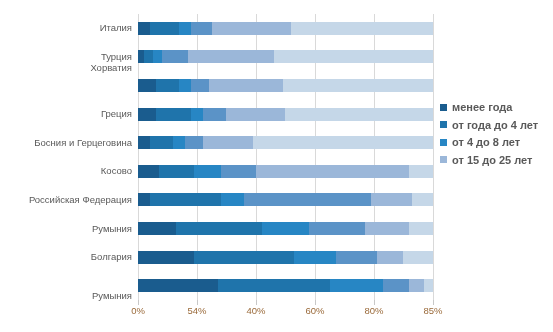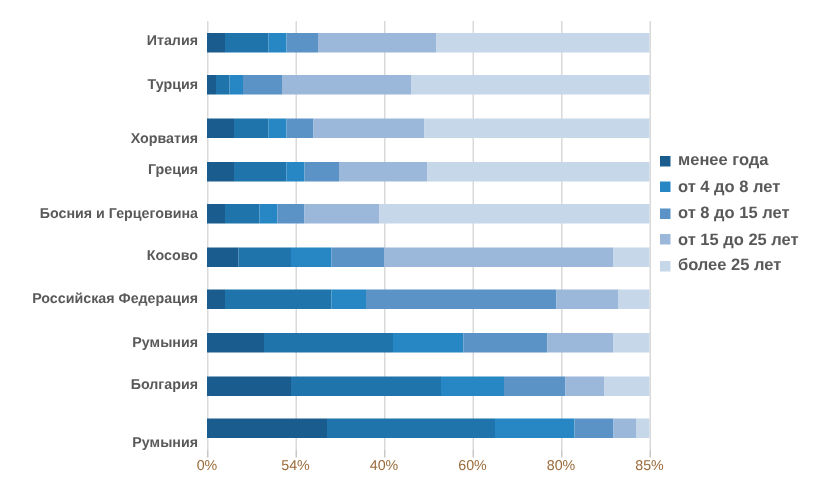--- a/index.html
+++ b/index.html
@@ -25,21 +25,21 @@
 
   
   .rows-layer{position:absolute;inset:0;}
   .bar-row{
     position:absolute;left:0;right:0;
     display:flex;
   }
   .seg{height:100%;}
 
   
-  .cat-labels{position:absolute;left:0;top:14px;width:132px;height:286px;font-weight:bold;}
+  .cat-labels{position:absolute;left:0;top:14px;width:132px;height:286px;}
   .cat-label{
     position:absolute;right:0;
     text-align:right;
     font-size:9.5px;
     color:#595959;
     white-space:nowrap;
     line-height:12px;
   }
 
   
@@ -80,21 +80,21 @@
   }
 </style>
 </head>
 <body>
 
 <div id="chart-root">
 
   <div class="cat-labels">
       <div class="cat-label" style="top: 8.3px;">Италия</div>
       <div class="cat-label" style="top: 36.9px;">Турция</div>
-      <div class="cat-label" style="top: 73px;">Хорватия</div>
+      <div class="cat-label" style="top: 48px;">Хорватия</div>
       <div class="cat-label" style="top: 94.1px;">Греция</div>
       <div class="cat-label" style="top: 122.7px;">Босния и Герцеговина</div>
       <div class="cat-label" style="top: 151.3px;">Косово</div>
       <div class="cat-label" style="top: 179.9px;">Российская Федерация</div>
       <div class="cat-label" style="top: 208.5px;">Румыния</div>
       <div class="cat-label" style="top: 237.1px;">Болгария</div>
       <div class="cat-label" style="top: 276px;">Румыния</div>
     </div>
 
   <div class="plot-area">
@@ -198,34 +198,30 @@
       <div class="x-label" style="left: 374px;">80%</div>
       <div class="x-label" style="left: 433px;">85%</div>
     </div>
 
   <div class="legend">
       <div class="legend-item">
         <span class="legend-swatch" style="background: rgb(26, 92, 142);"></span>
         <span class="legend-text">менее года</span>
       </div>
       <div class="legend-item">
+        <span class="legend-swatch" style="background: rgb(31, 116, 171);"></span>
+        <span class="legend-text">от года до 4 лет</span>
+      </div>
+      <div class="legend-item">
         <span class="legend-swatch" style="background: rgb(39, 134, 196);"></span>
         <span class="legend-text">от 4 до 8 лет</span>
       </div>
       <div class="legend-item">
-        <span class="legend-swatch" style="background: rgb(91, 147, 199);"></span>
-        <span class="legend-text">от 8 до 15 лет</span>
-      </div>
-      <div class="legend-item">
         <span class="legend-swatch" style="background: rgb(155, 183, 217);"></span>
         <span class="legend-text">от 15 до 25 лет</span>
-      </div>
-      <div class="legend-item">
-        <span class="legend-swatch" style="background: rgb(197, 215, 232);"></span>
-        <span class="legend-text">более 25 лет</span>
       </div>
     </div>
 
 <div class="tick-mark" style="left: 138px; top: 300px;"></div>
     <div class="tick-mark" style="left: 197px; top: 300px;"></div>
     <div class="tick-mark" style="left: 256px; top: 300px;"></div>
     <div class="tick-mark" style="left: 315px; top: 300px;"></div>
     <div class="tick-mark" style="left: 374px; top: 300px;"></div>
     <div class="tick-mark" style="left: 433px; top: 300px;"></div>
   </div>

